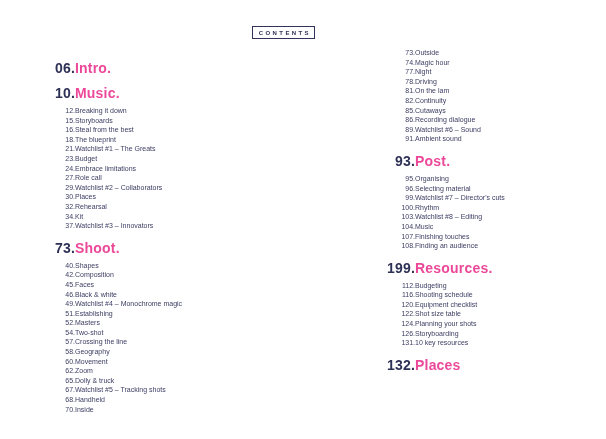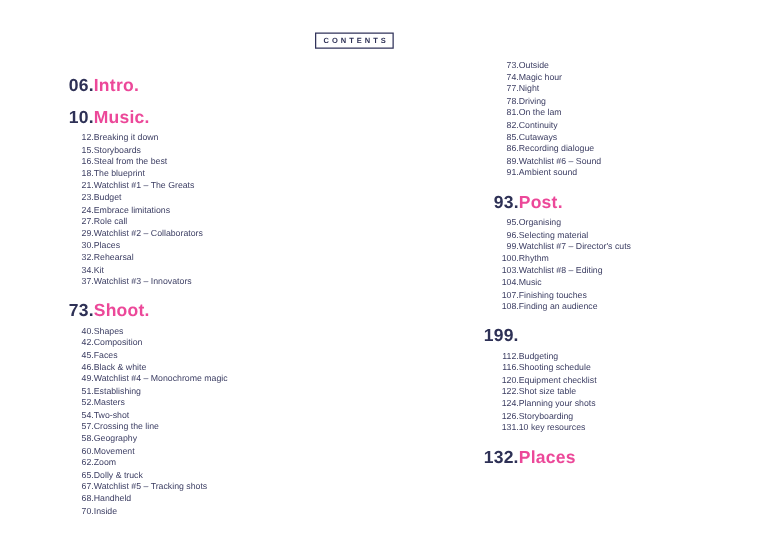--- a/index.html
+++ b/index.html
@@ -284,20 +284,21 @@
             <span class="i-label">Finishing touches</span>
           </div>
           <div class="i-row">
             <span class="i-num">108.</span>
             <span class="i-label">Finding an audience</span>
           </div>
         </div>
         <div class="section">
           <div class="s-row">
             <span class="s-num">199.</span>
+            <span class="s-title">Resources.</span>
           </div>
         </div>
         <div class="items">
           <div class="i-row">
             <span class="i-num">112.</span>
             <span class="i-label">Budgeting</span>
           </div>
           <div class="i-row">
             <span class="i-num">116.</span>
             <span class="i-label">Shooting schedule</span>

